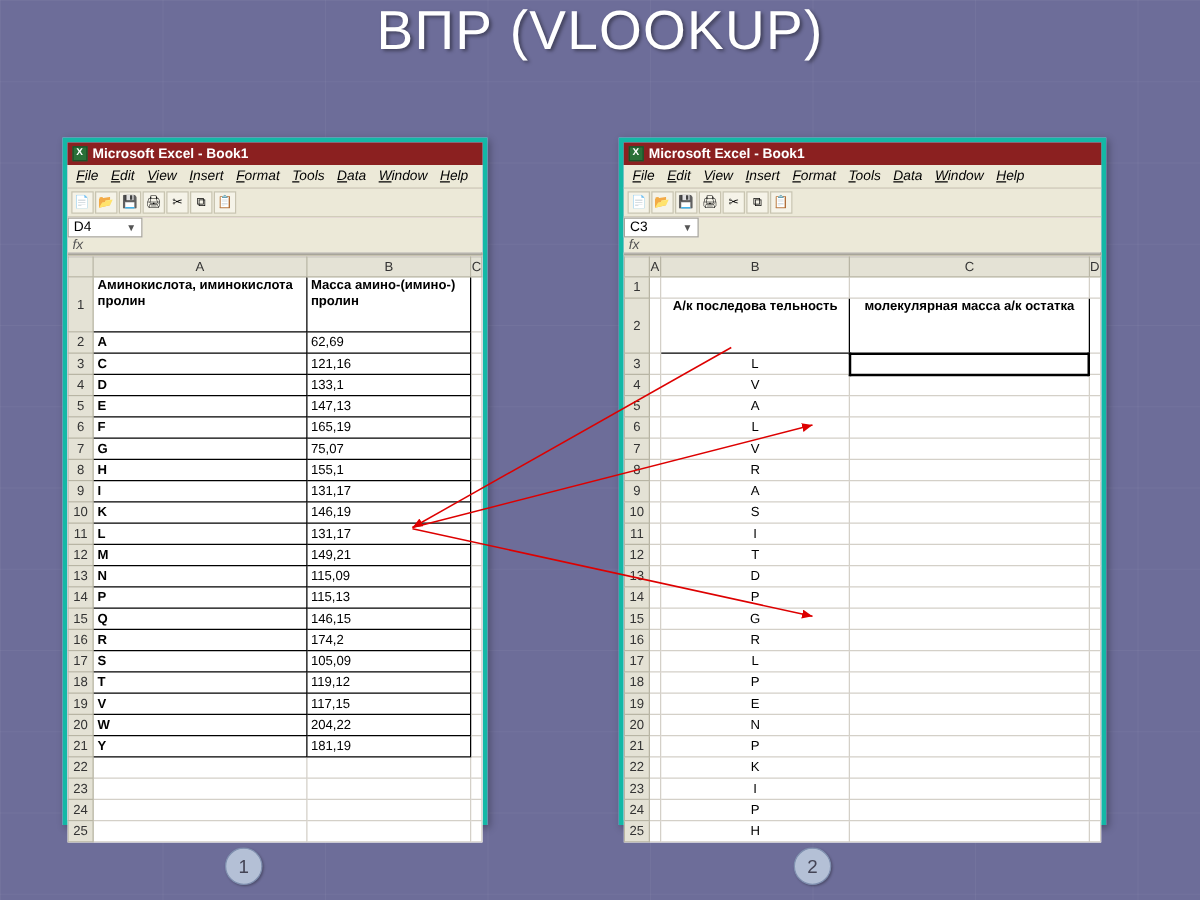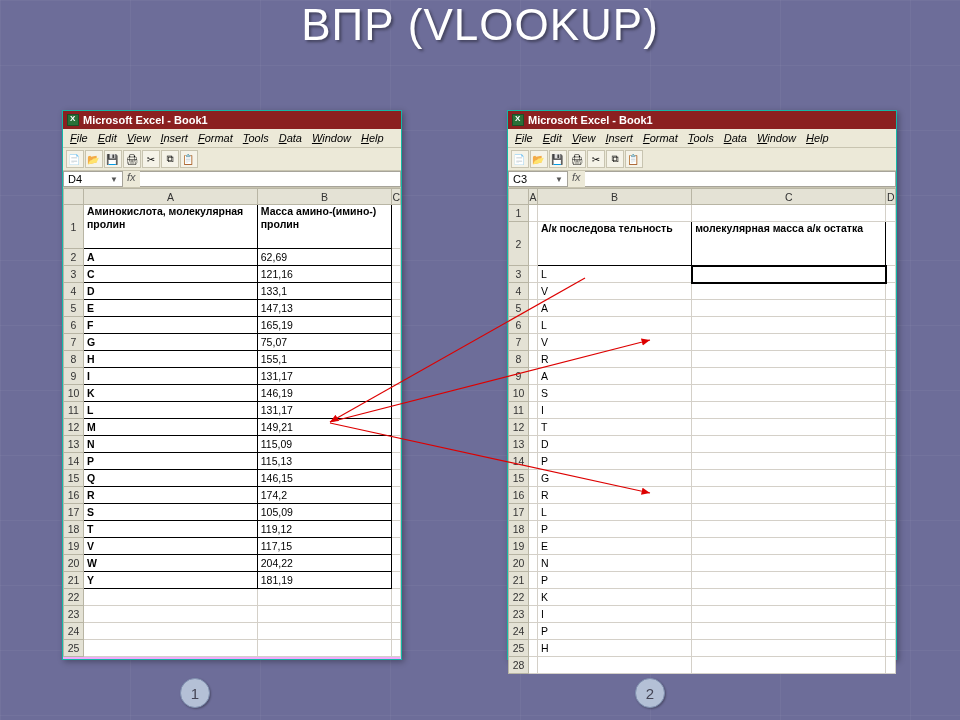--- a/index.html
+++ b/index.html
@@ -10,53 +10,52 @@
     background-image:
       linear-gradient(90deg, rgba(255,255,255,0.04) 1px, transparent 1px),
       linear-gradient(rgba(255,255,255,0.04) 1px, transparent 1px);
     background-size: 130px 65px;
     font-family: Arial, sans-serif;
     position: relative;
     overflow: hidden;
   }
   .title { text-align:center; color:#fff; font-size:44px; text-shadow:2px 2px 3px rgba(0,0,0,0.4); letter-spacing:1px;}
   .excel-window {
-    position:absolute; background:#f0abfc; border:1px solid #14b8a6;
+    position:absolute; background:#f0abfc; border:4px solid #14b8a6;
     box-shadow:2px 2px 6px rgba(0,0,0,0.3);
-    margin-left:12px;
   }
   .win1 { left:50px; top:110px; width:340px; height:550px;}
   .win2 { left:495px; top:110px; width:390px; height:550px;}
   .titlebar { background:#8b2020; color:#fff; font-size:11px; font-weight:bold; padding:3px 4px; display:flex; align-items:center; gap:4px;}
   .titlebar .x-logo { display:inline-block; width:12px; height:12px; background:#2a7038; border:1px solid #1a5028; position:relative;}
   .titlebar .x-logo::after{content:"X"; position:absolute; color:#fff; font-size:8px; left:2px; top:-1px;}
   .menubar { background:#ece9d8; font-size:11px; padding:2px 3px; display:flex; gap:2px; border-bottom:1px solid #c8c4b0;}
   .menubar > span { padding:1px 4px; cursor:default;font-style:italic;}
   .menubar > span .u { text-decoration:underline;}
   .toolbar { background:#ece9d8; padding:2px 3px; display:flex; gap:1px; border-bottom:1px solid #c8c4b0; align-items:center;}
   .tb-btn { width:18px; height:18px; border:1px solid #c8c4b0; background:#f5f3e8; display:flex; align-items:center; justify-content:center; font-size:10px;}
-  .namebox-row { display:flex; border-bottom:1px solid #c8c4b0; background:#ece9d8;}
+  .namebox-row { display:flex; border-bottom:1px solid #c8c4b0; background:#ece9d8;flex-direction:column;}
   .namebox { width:60px; border:1px solid #a7a49a; background:#fff; font-size:11px; padding:1px 4px; display:flex; justify-content:space-between; align-items:center;}
   .namebox .dd{font-size:8px; color:#555;}
   .fx { padding:0 4px; font-style:italic; font-size:11px; color:#555;}
   .fx-bar{flex:1; background:#fff; border:1px solid #a7a49a; border-left:0; height:16px;}
   .grid-wrap { overflow:hidden; background:#fff;}
   table { border-collapse:collapse; width:100%; font-size:10.5px;}
   .colhead, .rowhead { background:#e4e2d5; border:1px solid #b8b5a4; text-align:center; font-weight:normal; color:#333;}
   .colhead{height:16px;}
   .rowhead{width:20px; padding:0 3px;}
   td.cell { border:1px solid #d4d0c8; height:17px; padding:0 3px; background:#fff;}
   td.bcell{ border:1px solid #000;}
   td.selcell{ border:2px solid #000; background:#fff;}
   .header-cell{ font-weight:bold; vertical-align:top; line-height:1.2; padding:2px 3px;}
   .badge{ position:absolute; width:30px; height:30px; border-radius:50%; background:#b4c0d6; border:1px solid #8090b0; display:flex; align-items:center; justify-content:center; font-size:15px; color:#445; box-shadow:1px 1px 2px rgba(0,0,0,0.3);}
   .badge1{left:180px; top:678px;}
   .badge2{left:635px; top:678px;}
   svg.arrows{position:absolute; left:0; top:0; width:960px; height:720px; pointer-events:none;}
-  .tcenter{text-align:left;}
+  .tcenter{text-align:center;}
 </style>
 </head>
 <body>
 
 <div class="title">ВПР (VLOOKUP)</div>
 
 <div class="excel-window win1">
   <div class="titlebar">
     <span class="x-logo"></span>
     <span>Microsoft Excel - Book1</span>
@@ -93,21 +92,21 @@
     <table id="grid1">
         <tbody>
           <tr>
             <th class="colhead rowhead"></th>
             <th class="colhead">A</th>
             <th class="colhead">B</th>
             <th class="colhead">C</th>
           </tr>
           <tr>
             <th class="rowhead">1</th>
-            <td class="cell bcell header-cell" style="height:44px">Аминокислота, молекулярная пролин</td>
+            <td class="cell bcell header-cell" style="height:44px">Аминокислота, иминокислота пролин</td>
             <td class="cell bcell header-cell">Масса амино-(имино-) пролин</td>
             <td class="cell"></td>
           </tr>
           <tr>
             <th class="rowhead">2</th>
             <td class="cell bcell"><b>A</b></td>
             <td class="cell bcell">62,69</td>
             <td class="cell"></td>
           </tr>
           <tr>
@@ -464,27 +463,20 @@
             <td class="cell"></td>
             <td class="cell"></td>
           </tr>
           <tr>
             <th class="rowhead">25</th>
             <td class="cell"></td>
             <td class="cell tcenter">H</td>
             <td class="cell"></td>
             <td class="cell"></td>
           </tr>
-          <tr>
-            <th class="rowhead">28</th>
-            <td class="cell"></td>
-            <td class="cell"></td>
-            <td class="cell"></td>
-            <td class="cell"></td>
-          </tr>
         </tbody>
       </table>
   </div>
 </div>
 
 <svg class="arrows">
   <defs>
     <marker id="arr" markerWidth="8" markerHeight="8" refX="7" refY="3" orient="auto">
       <path d="M0,0 L7,3 L0,6 Z" fill="#d00"></path>
     </marker>

